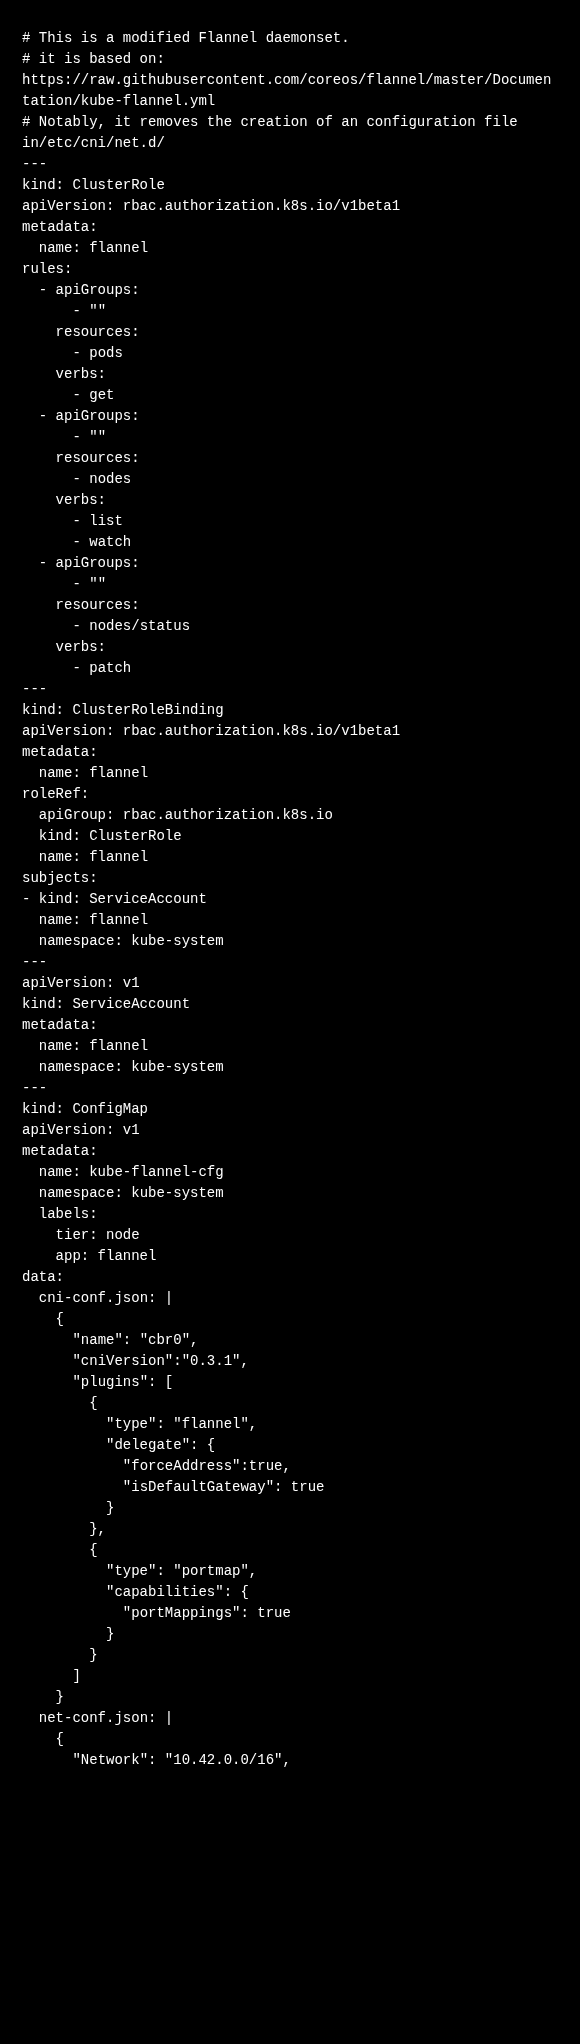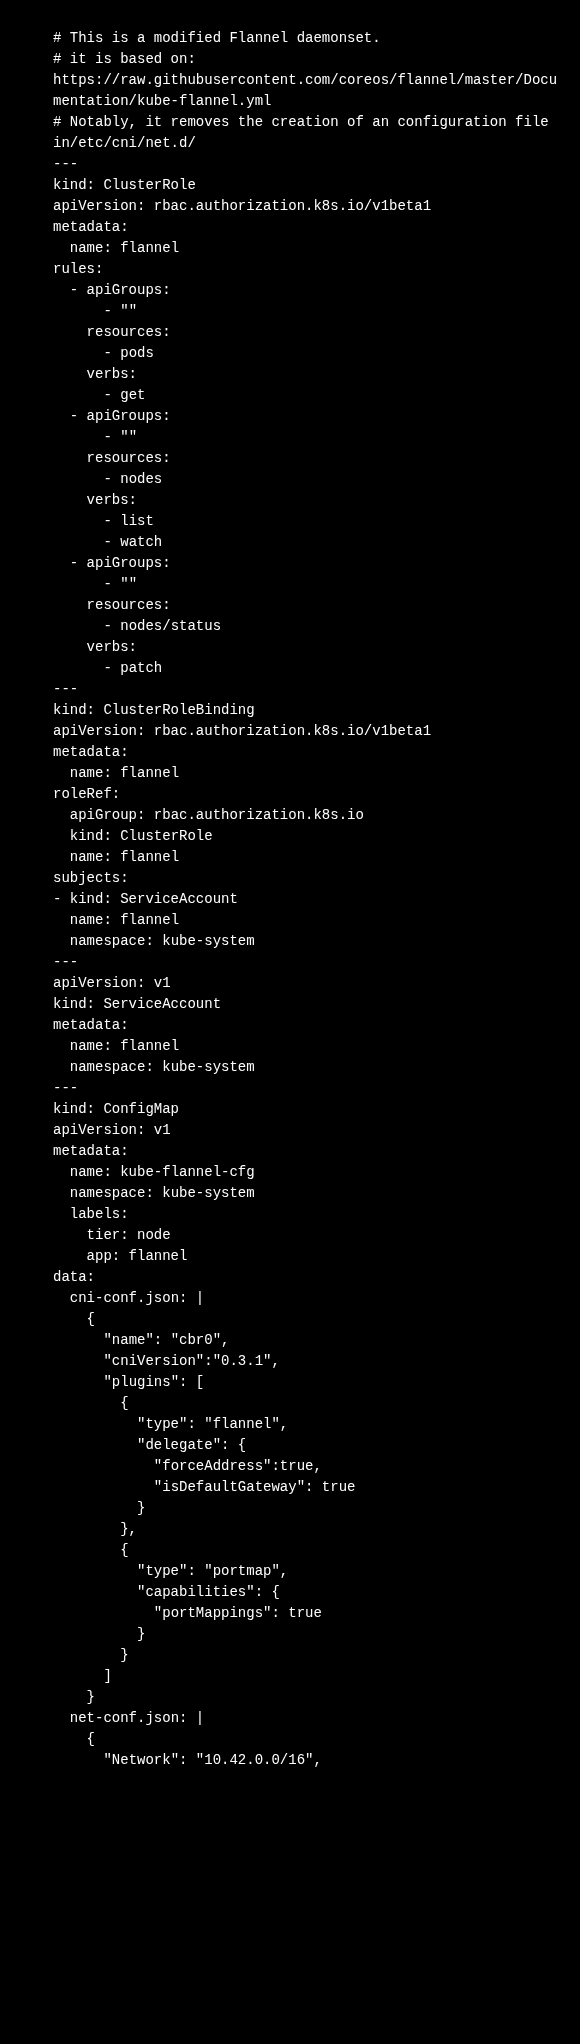--- a/index.html
+++ b/index.html
@@ -13,21 +13,20 @@
     font-family: 'Courier New', Courier, monospace;
     font-size: 14px;
     line-height: 1.5;
     padding: 28px 22px;
     width: 580px;
   }
   pre {
     white-space: pre-wrap;
     word-wrap: break-word;
     font-family: inherit;
-    margin-left: 31px;
   }
   .line {
     display: block;
   }
 </style>
 </head>
 <body>
 
 <pre id="code-container"><span class="line"># This is a modified Flannel daemonset.</span><span class="line"># it is based on: https://raw.githubusercontent.com/coreos/flannel/master/Documentation/kube-flannel.yml</span><span class="line"># Notably, it removes the creation of an configuration file in/etc/cni/net.d/</span><span class="line">---</span><span class="line">kind: ClusterRole</span><span class="line">apiVersion: rbac.authorization.k8s.io/v1beta1</span><span class="line">metadata:</span><span class="line">  name: flannel</span><span class="line">rules:</span><span class="line">  - apiGroups:</span><span class="line">      - ""</span><span class="line">    resources:</span><span class="line">      - pods</span><span class="line">    verbs:</span><span class="line">      - get</span><span class="line">  - apiGroups:</span><span class="line">      - ""</span><span class="line">    resources:</span><span class="line">      - nodes</span><span class="line">    verbs:</span><span class="line">      - list</span><span class="line">      - watch</span><span class="line">  - apiGroups:</span><span class="line">      - ""</span><span class="line">    resources:</span><span class="line">      - nodes/status</span><span class="line">    verbs:</span><span class="line">      - patch</span><span class="line">---</span><span class="line">kind: ClusterRoleBinding</span><span class="line">apiVersion: rbac.authorization.k8s.io/v1beta1</span><span class="line">metadata:</span><span class="line">  name: flannel</span><span class="line">roleRef:</span><span class="line">  apiGroup: rbac.authorization.k8s.io</span><span class="line">  kind: ClusterRole</span><span class="line">  name: flannel</span><span class="line">subjects:</span><span class="line">- kind: ServiceAccount</span><span class="line">  name: flannel</span><span class="line">  namespace: kube-system</span><span class="line">---</span><span class="line">apiVersion: v1</span><span class="line">kind: ServiceAccount</span><span class="line">metadata:</span><span class="line">  name: flannel</span><span class="line">  namespace: kube-system</span><span class="line">---</span><span class="line">kind: ConfigMap</span><span class="line">apiVersion: v1</span><span class="line">metadata:</span><span class="line">  name: kube-flannel-cfg</span><span class="line">  namespace: kube-system</span><span class="line">  labels:</span><span class="line">    tier: node</span><span class="line">    app: flannel</span><span class="line">data:</span><span class="line">  cni-conf.json: |</span><span class="line">    {</span><span class="line">      "name": "cbr0",</span><span class="line">      "cniVersion":"0.3.1",</span><span class="line">      "plugins": [</span><span class="line">        {</span><span class="line">          "type": "flannel",</span><span class="line">          "delegate": {</span><span class="line">            "forceAddress":true,</span><span class="line">            "isDefaultGateway": true</span><span class="line">          }</span><span class="line">        },</span><span class="line">        {</span><span class="line">          "type": "portmap",</span><span class="line">          "capabilities": {</span><span class="line">            "portMappings": true</span><span class="line">          }</span><span class="line">        }</span><span class="line">      ]</span><span class="line">    }</span><span class="line">  net-conf.json: |</span><span class="line">    {</span><span class="line">      "Network": "10.42.0.0/16",</span></pre>
 

